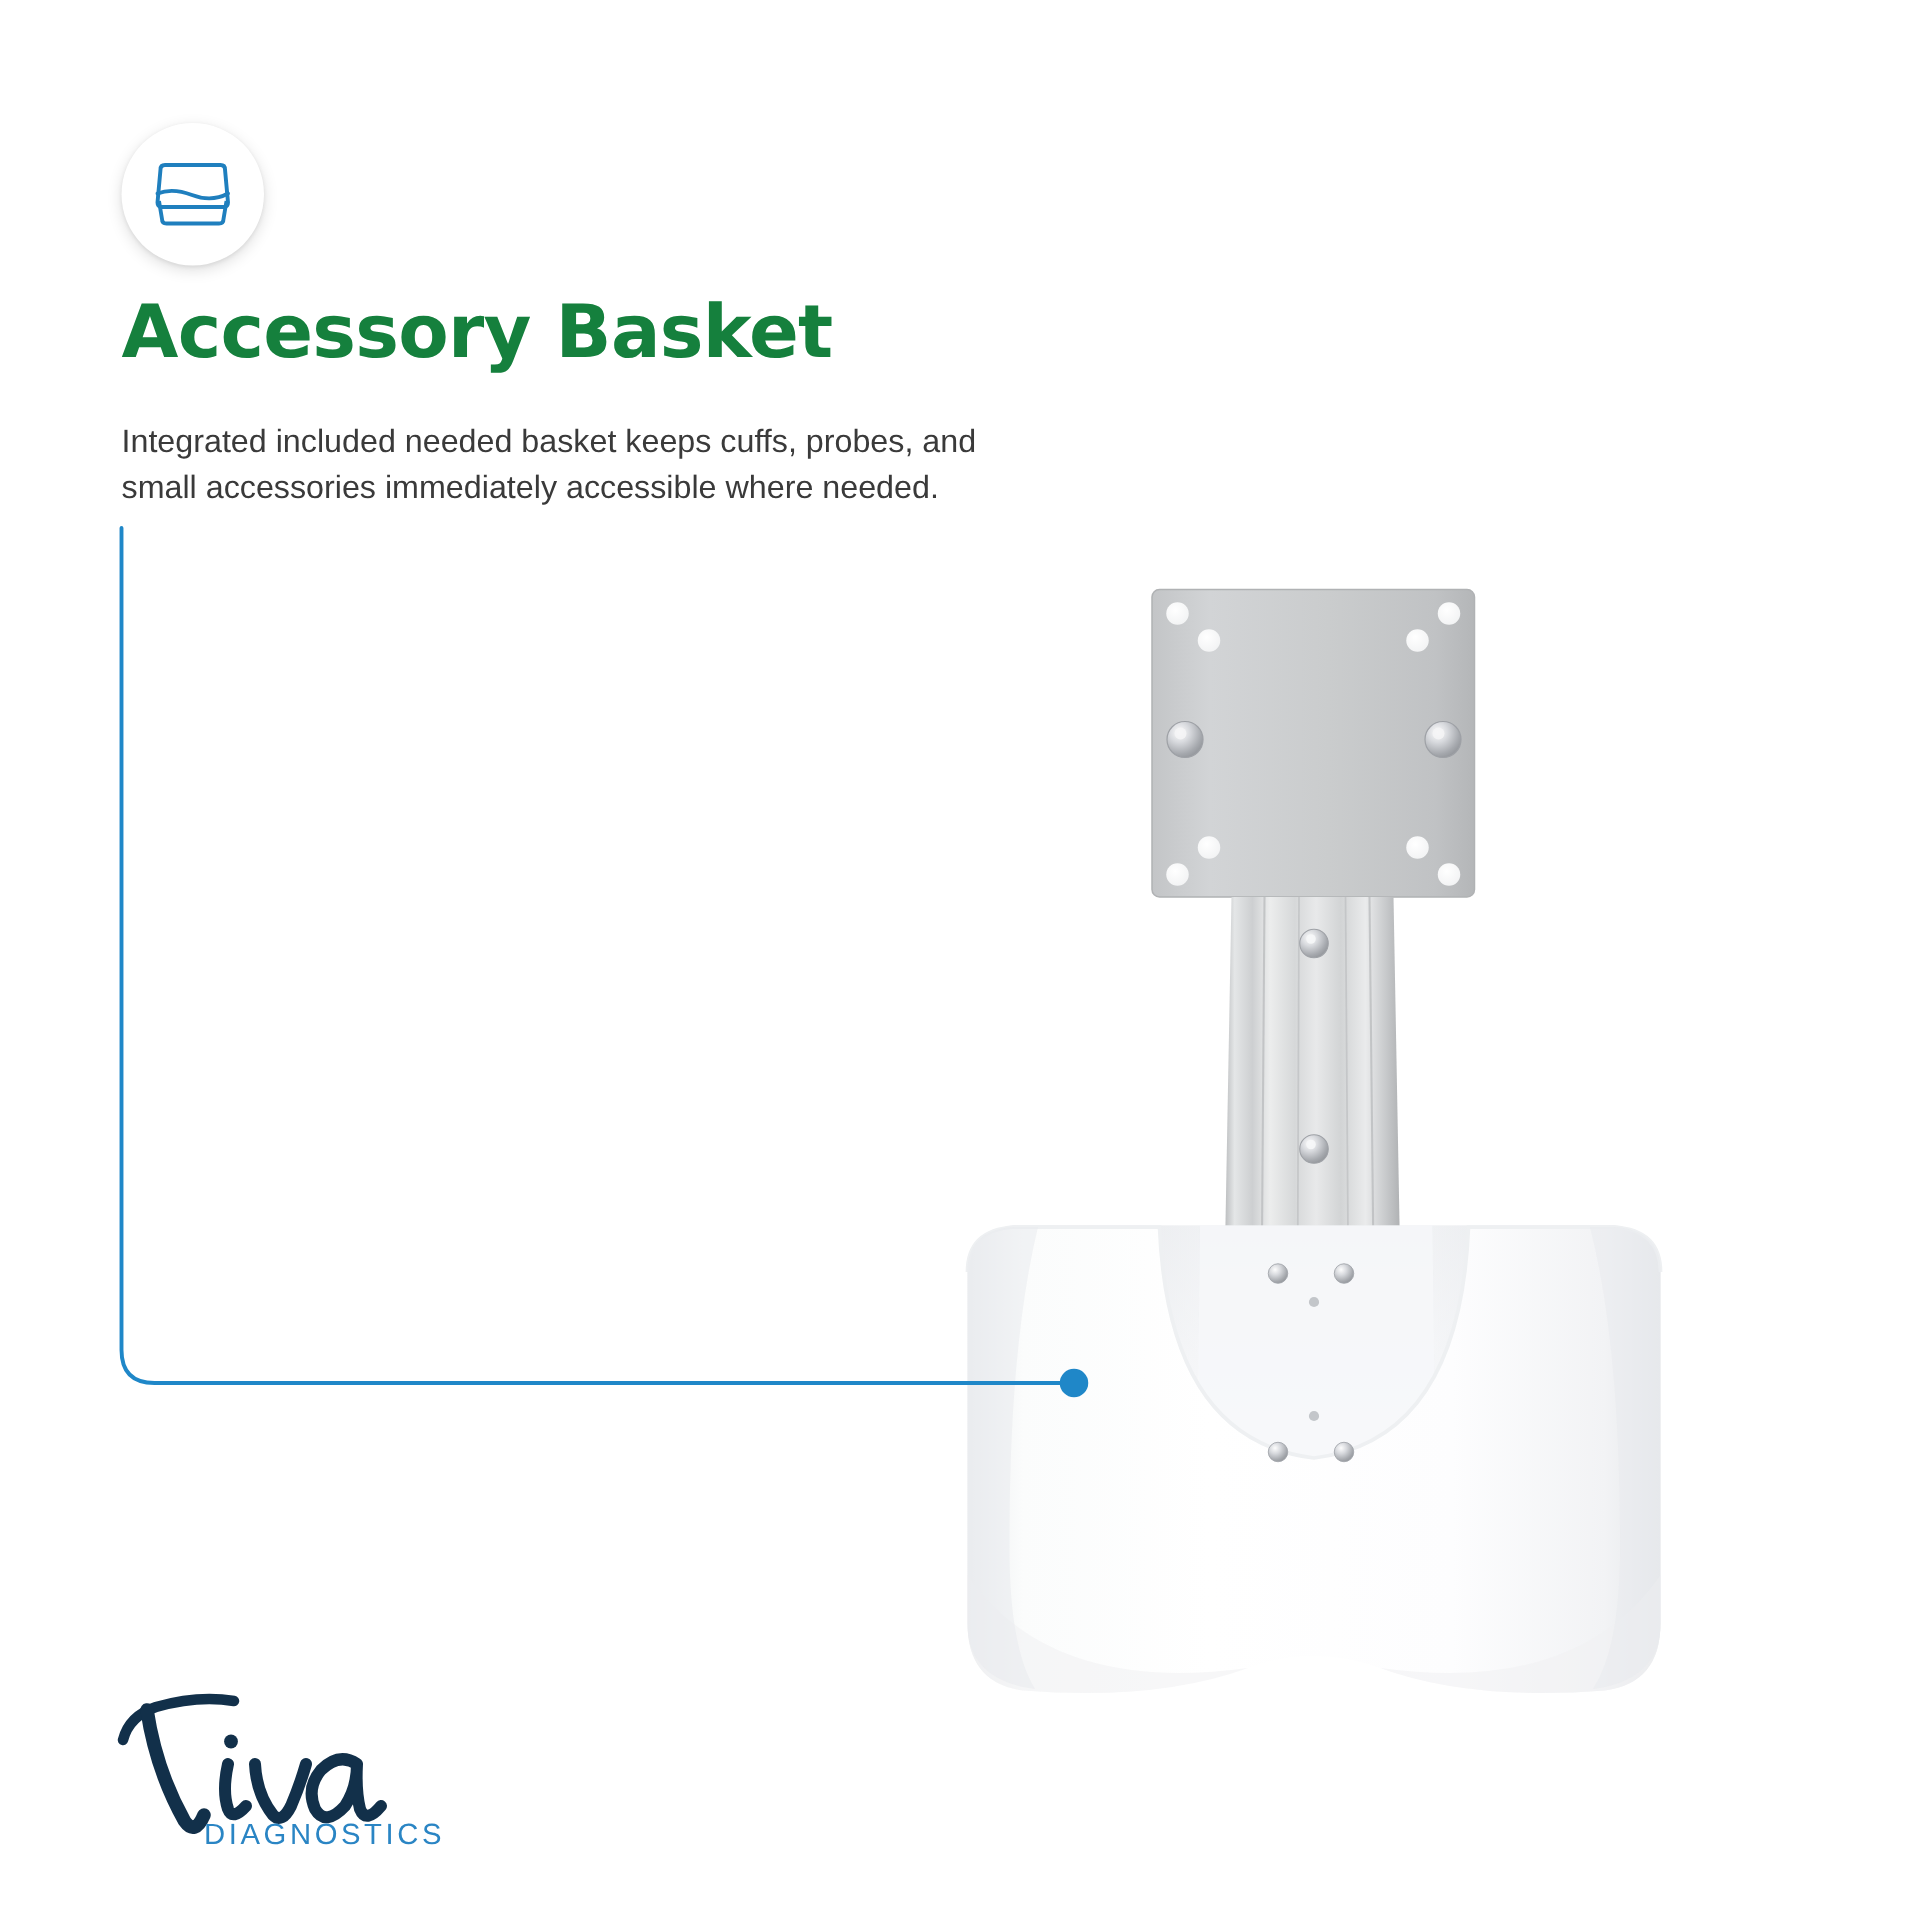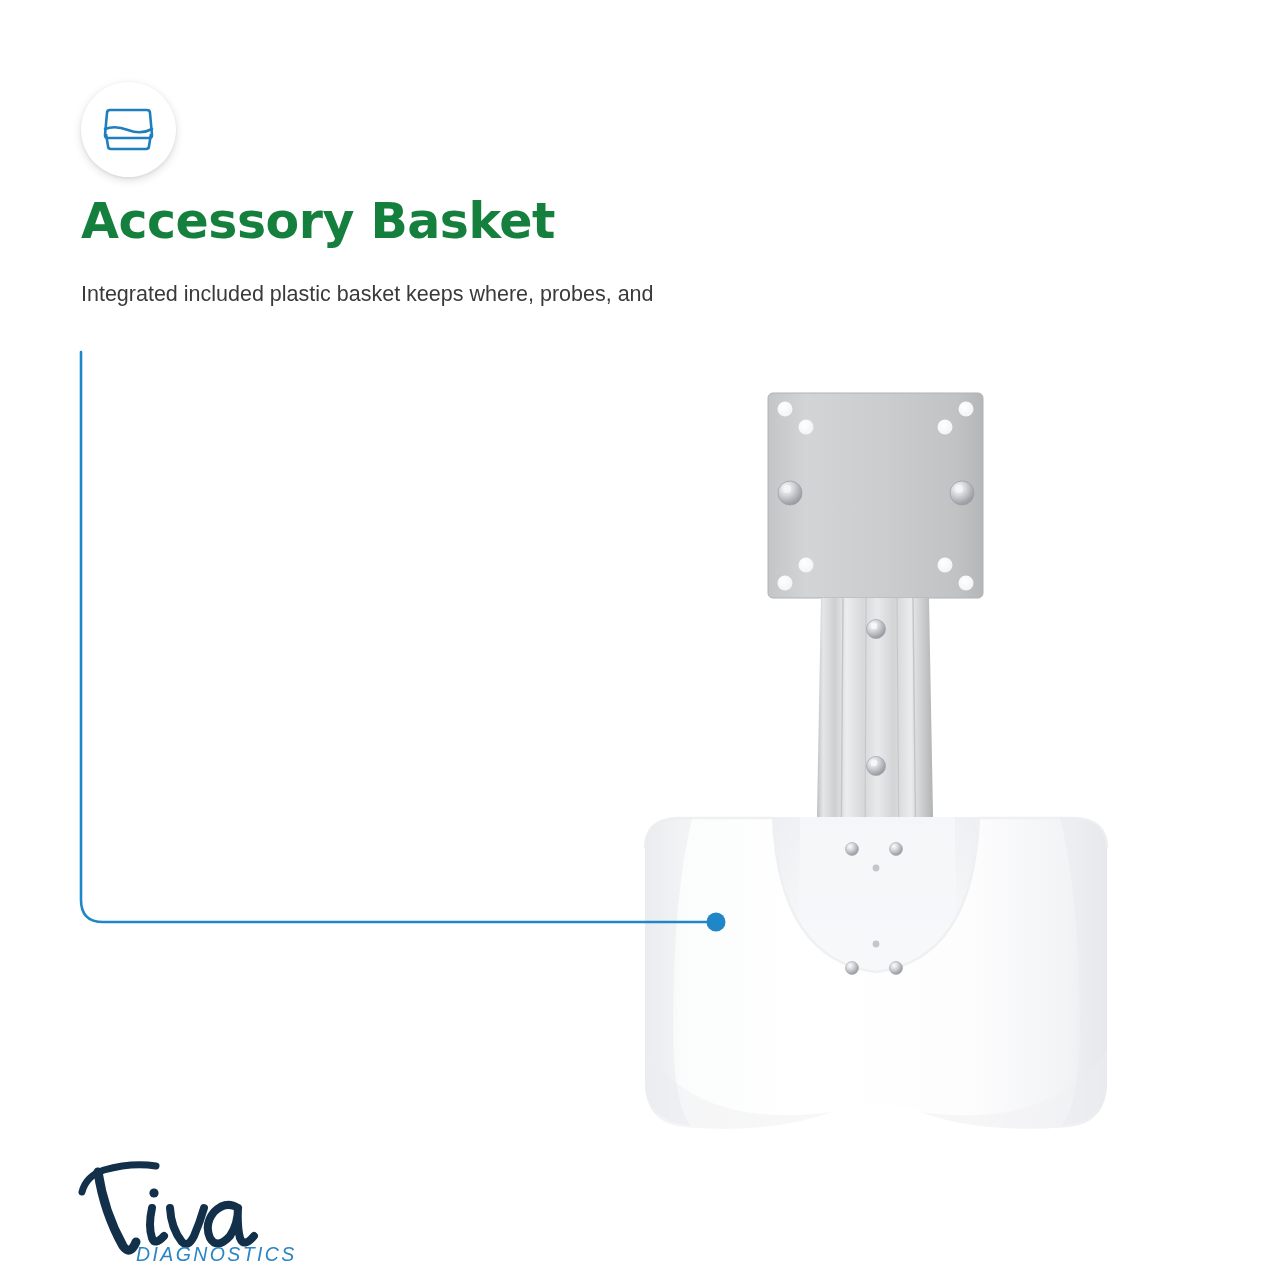--- a/index.html
+++ b/index.html
@@ -30,21 +30,21 @@
     font-family:"Liberation Sans","DejaVu Sans",sans-serif;
   }
 
   
   .callout{position:absolute;left:0;top:0;width:1280px;height:1280px;pointer-events:none;}
 
   
   .stage{position:absolute;left:0;top:0;width:1280px;height:1280px;}
 
   
-  .logo{position:absolute;left:78px;top:1160px;width:260px;height:120px;font-style:italic;}
+  .logo{position:absolute;left:78px;top:1128px;width:260px;height:120px;}
 </style>
 </head>
 <body>
 
 <div class="stage">
   <svg width="1280" height="1280" viewBox="0 0 1280 1280" xmlns="http://www.w3.org/2000/svg">
     <defs>
 
       <linearGradient id="plateG" x1="0" y1="0" x2="1" y2="0">
         <stop offset="0" stop-color="#c3c5c7"></stop>
@@ -205,21 +205,22 @@
   <svg viewBox="0 0 95 95" xmlns="http://www.w3.org/2000/svg">
     <path d="M26 31 Q26 28 29 28 L66 28 Q69 28 69 31 L71 53 Q71 56 68 56 L27 56 Q24 56 24 53 Z" fill="none" stroke="#1f7fbe" stroke-width="2.6" stroke-linejoin="round"></path>
     <path d="M24 47 Q34 43 47 48 Q60 53 71 47" fill="none" stroke="#1f7fbe" stroke-width="2.6" stroke-linecap="round"></path>
     <path d="M25 52 L27 64 Q27 67 30 67 L65 67 Q68 67 68 64 L70 52" fill="none" stroke="#1f7fbe" stroke-width="2.6" stroke-linejoin="round"></path>
   </svg>
 </div>
 
 <div class="title">Accessory Basket</div>
 
 <div class="subtitle">
-  <div>Integrated included plastic basket keeps where, probes, and</div>
+  <div>Integrated included needed basket keeps cuffs, probes, and</div>
+  <div>small accessories immediately accessible where needed.</div>
 </div>
 
 <div class="logo">
   <svg width="260" height="120" viewBox="0 0 260 120" xmlns="http://www.w3.org/2000/svg">
 
     <g fill="none" stroke="#12304a" stroke-linecap="round" stroke-linejoin="round">
 
       <path d="M4 32 Q8 16 26 10 Q54 2 78 6" stroke-width="7"></path>
       <path d="M20 12 Q26 52 45 86 Q52 96 58 82" stroke-width="9"></path>
 

